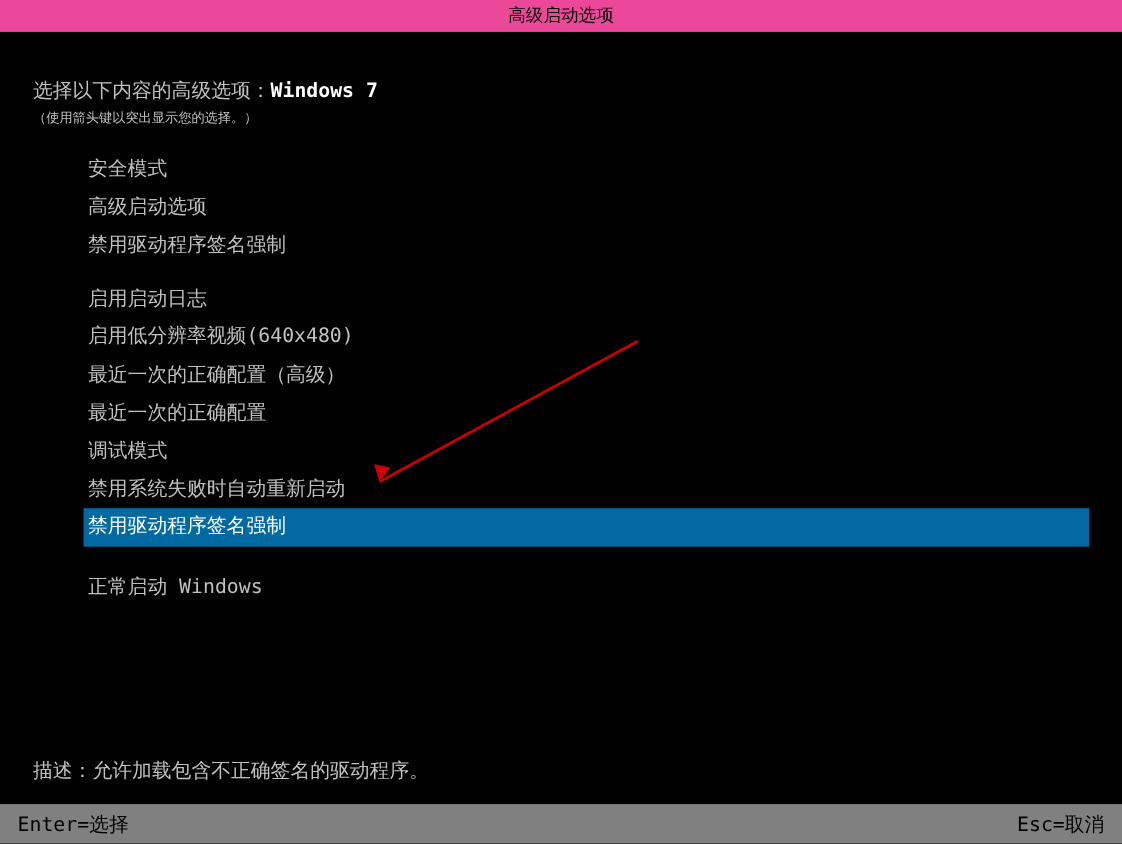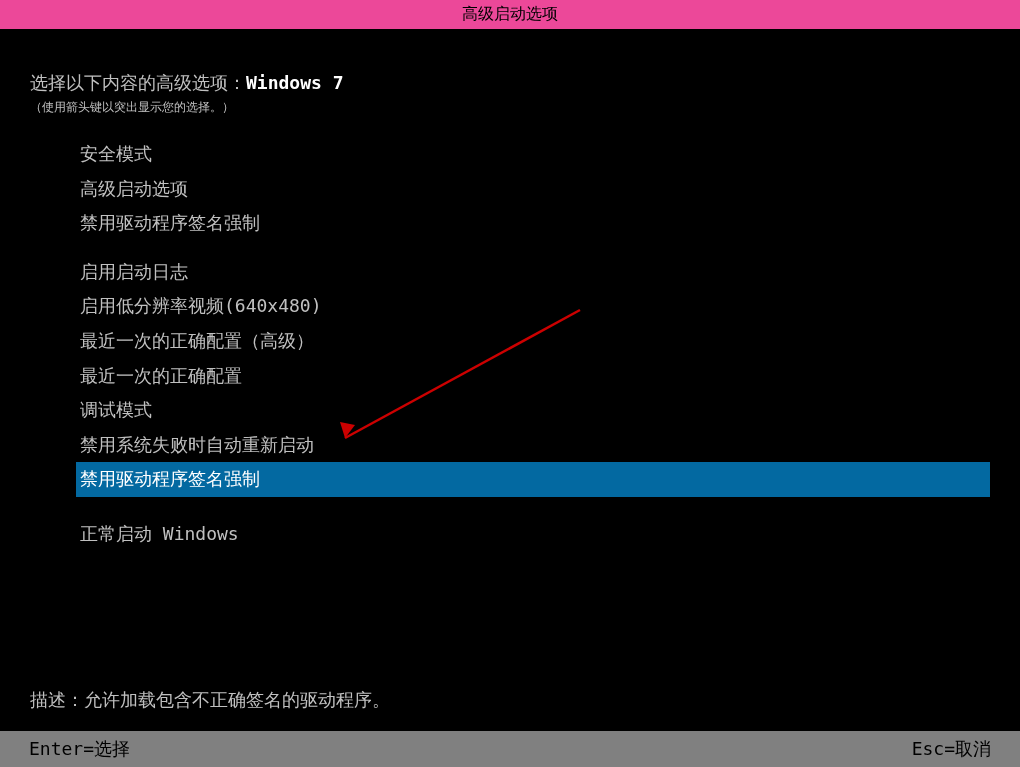--- a/index.html
+++ b/index.html
@@ -90,21 +90,21 @@
 
     .bottom-bar {
       position: absolute;
       bottom: 0;
       left: 0;
       width: 100%;
       background-color: #808080;
       color: #000000;
       display: flex;
       justify-content: space-between;
-      padding: 6px 29px;
+      padding: 6px 16px;
       font-size: 18px;
     }
 
     
     .arrow-overlay {
       position: absolute;
       top: 0;
       left: 0;
       width: 100%;
       height: 100%;

